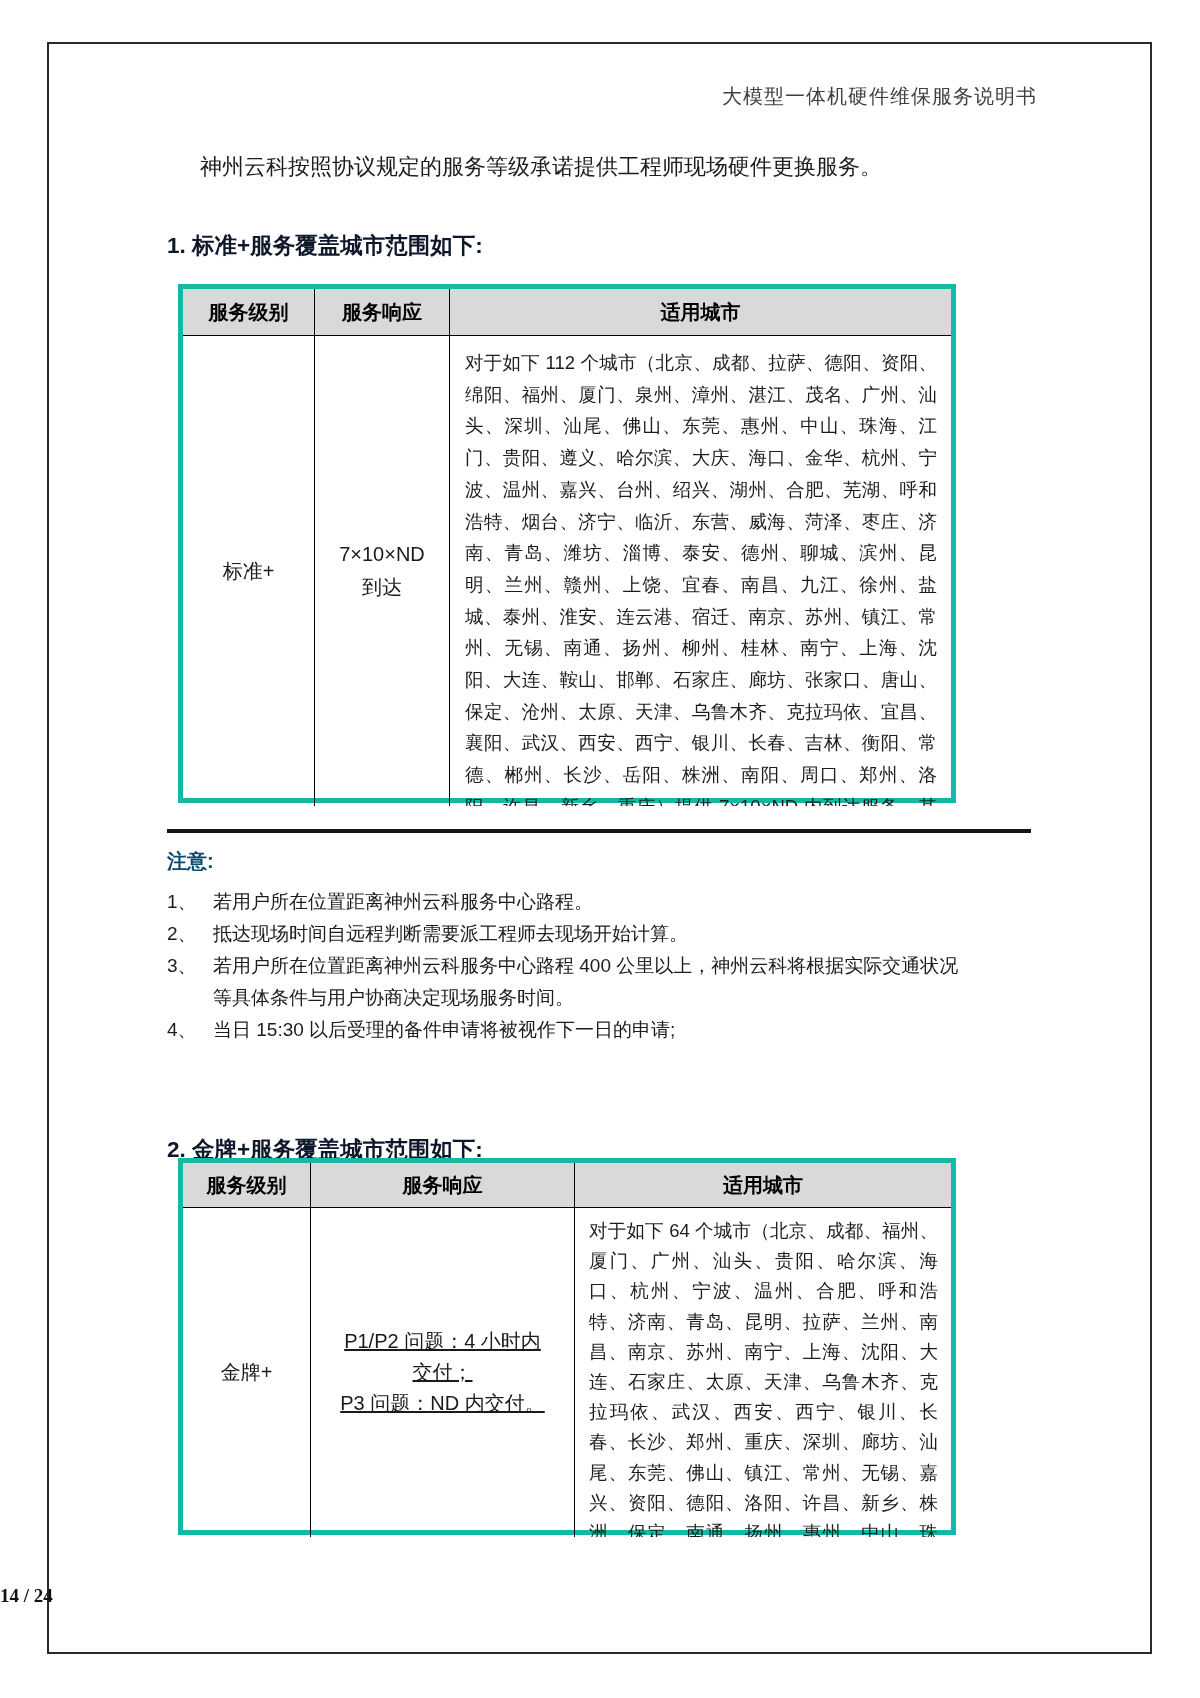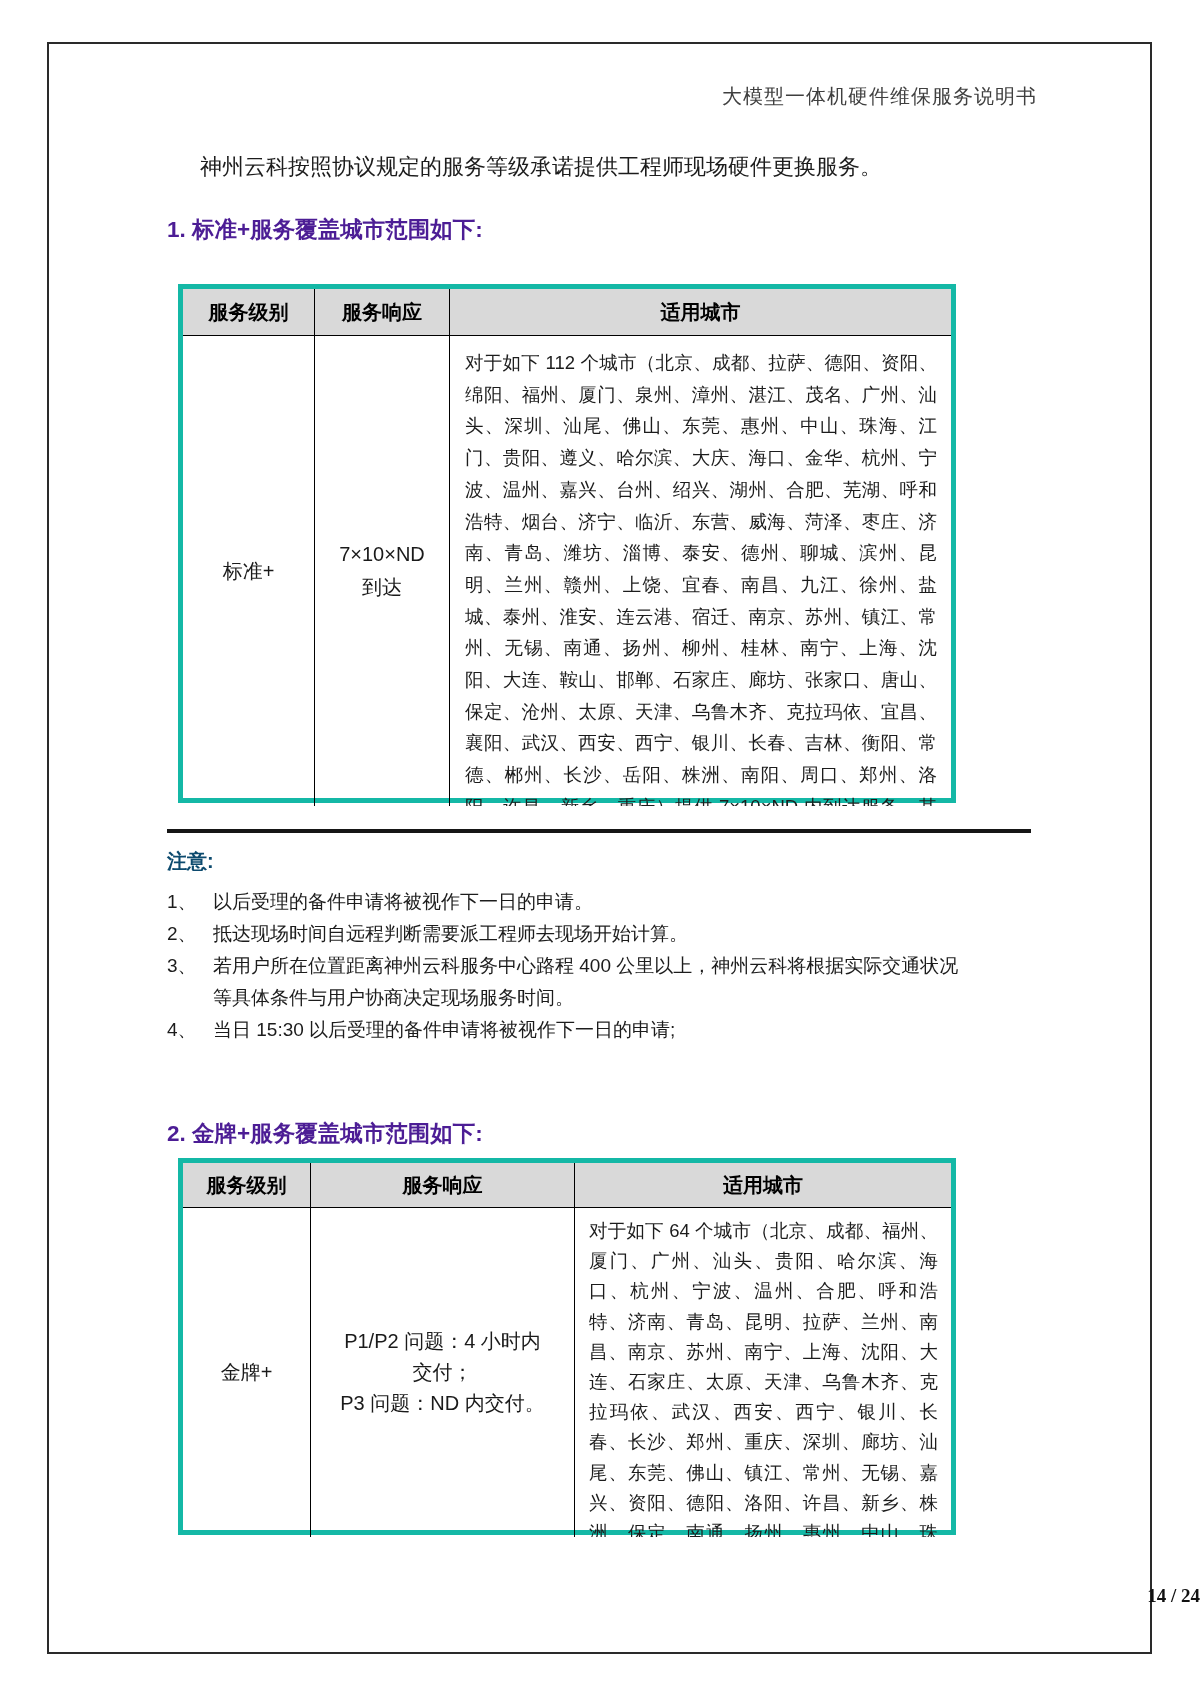--- a/index.html
+++ b/index.html
@@ -19,21 +19,21 @@
     text-align:right;
     font-family:"Liberation Serif","DejaVu Serif",serif;
     font-size:20px; color:#3f3f3f; letter-spacing:1px;
   }
   .intro {
     position:absolute; left:200px; top:152px; width:830px;
     font-size:22px; color:#1c1c1c;
   }
   .sec-heading {
     position:absolute; left:167px;
-    font-size:22.5px; font-weight:bold; color:#4c1d95;
+    font-size:22.5px; font-weight:bold; color:#0f172a;margin-top:16px;
   }
   #sec1-heading { top:214px; }
   #sec2-heading { top:1118px; }
 
   .tbl {
     position:absolute; left:178px; width:778px;
     border:5px solid #14b8a6; background:#fff;
   }
   #table1 { top:284px; height:519px; }
   #table2 { top:1158px; height:377px; }
@@ -58,42 +58,42 @@
   #table1 .brow .cell { height:470px; }
   #table2 .brow .cell { height:329px; }
   .level-cell { font-size:20px; }
   .resp-cell  { font-size:20px; line-height:33px; }
   .cities-cell {
     font-size:18.5px; line-height:31.7px;
     text-align:justify; color:#1c1c1c;
   }
   #table1 .cities-cell { padding:11px 14px 0 15px; }
   #table2 .cities-cell { padding:8px 13px 0 14px; font-size:18.5px; line-height:30.2px; }
-  #table2 .resp-cell { padding:0 28px; line-height:31px; }
+  #table2 .resp-cell { padding:0 28px; line-height:31px;text-decoration:underline; }
   #table2 .resp-p3 { }
 
   .divider {
     position:absolute; left:167px; top:829px; width:864px; height:4px;
     background:#161616;
   }
   .notes-label {
     position:absolute; left:167px; top:848px;
     font-size:20px; font-weight:bold; color:#0c4a6e;
   }
   .notes {
     position:absolute; left:167px; top:886px; width:800px;
     font-size:19px; line-height:32px; color:#1c1c1c;
   }
   .note-item { display:flex; }
   .note-num { width:46px; flex:none; }
   .note-text { flex:1; }
 
   .footer {
     position:absolute; top:1585px; left:0; width:1200px;
-    text-align:right;
+    text-align:left;
     font-family:"Liberation Serif","DejaVu Serif",serif;
     font-weight:bold; font-size:19px; color:#111;
   }
 </style>
 </head>
 <body>
 
 <div class="page-frame"></div>
 
 <div class="hdr-title">大模型一体机硬件维保服务说明书</div>
@@ -118,21 +118,21 @@
   </div>
 </div>
 
 <div class="divider"></div>
 
 <div class="notes-label">注意:</div>
 
 <div class="notes">
   <div class="note-item">
     <span class="note-num">1、</span>
-    <span class="note-text">以后受理的备件申请将被视作下一日的申请。</span>
+    <span class="note-text">若用户所在位置距离神州云科服务中心路程。</span>
   </div>
   <div class="note-item">
     <span class="note-num">2、</span>
     <span class="note-text">抵达现场时间自远程判断需要派工程师去现场开始计算。</span>
   </div>
   <div class="note-item">
     <span class="note-num">3、</span>
     <span class="note-text">若用户所在位置距离神州云科服务中心路程 400 公里以上，神州云科将根据实际交通状况等具体条件与用户协商决定现场服务时间。</span>
   </div>
   <div class="note-item">

